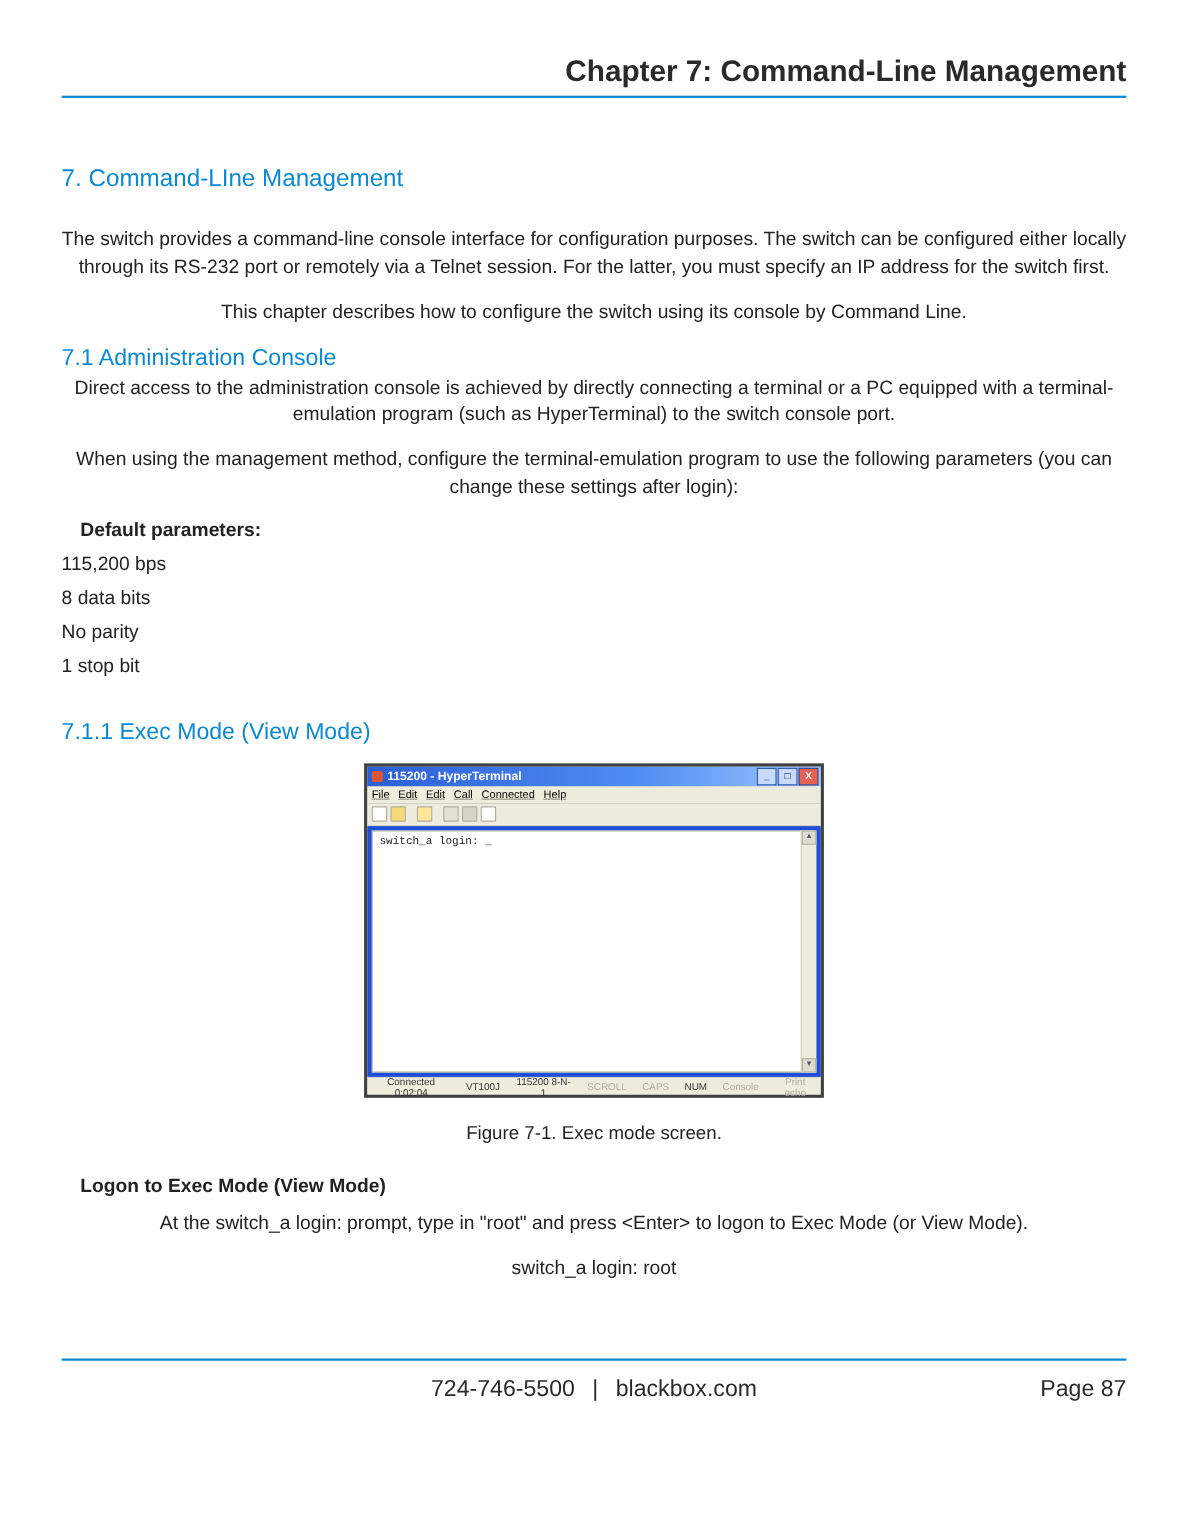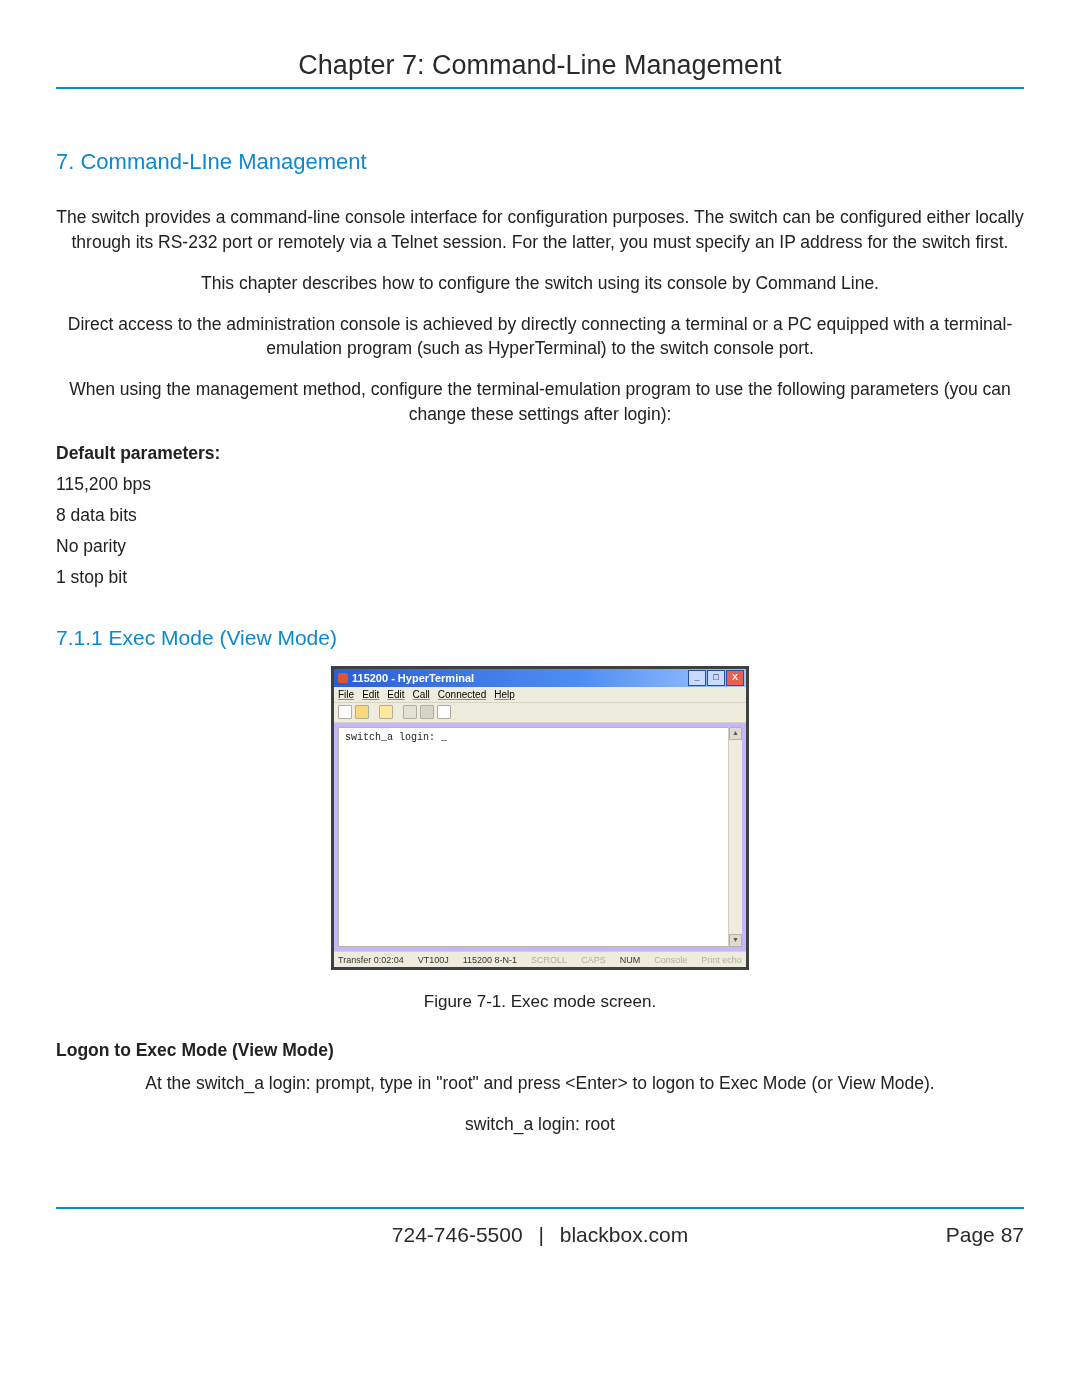--- a/index.html
+++ b/index.html
@@ -15,24 +15,24 @@
     position: relative;
     box-sizing: border-box;
     padding: 50px 56px 30px 56px;
   }
   .header-line {
     border-bottom: 2px solid #0b88d1;
     padding-bottom: 6px;
     margin-bottom: 60px;
   }
   .chapter-title {
-    text-align: center;
+    text-align: right;
     font-size: 27px;
     color: #2a2a2a;
-    font-weight: 400;
+    font-weight: 700;
   }
   .section-h1 {
     color: #0b88d1;
     font-size: 22px;
     font-weight: 400;
     margin: 0 0 30px 0;
   }
   .section-h2 {
     color: #0b88d1;
     font-size: 21px;
@@ -50,21 +50,21 @@
     font-size: 17.5px;
     line-height: 1.42;
     margin: 0 0 16px 0;
     letter-spacing: 0px;
     text-align: center;
   }
   .bold-label {
     font-weight: 600;
     font-size: 17.5px;
     color: #222;
-    margin: 10px 0 10px 0;
+    margin: 10px 0 10px 17px;
   }
   .param-line {
     font-size: 17.5px;
     color: #222;
     margin: 0 0 10px 0;
   }
   .figure-wrap {
     text-align: center;
     margin: 12px 0 20px 0;
   }
@@ -126,21 +126,21 @@
   }
   .ht-ico.folder { background:#f7d87a; }
   .ht-ico.phone { background:#ffe89a; }
   .ht-ico.copy { background:#e3e1d2; }
   .ht-ico.paste { background:#d6d4c5; }
   .ht-ico.sep { width:4px; border:none; background:transparent; }
 
   .ht-term-wrap {
     position: relative;
     padding: 4px;
-    background:#c4b5fd;
+    background:#1d4ed8;
   }
   .ht-term {
     background:#ffffff;
     border:1px solid #b9b7a8;
     height: 210px;
     font-family: "Courier New", monospace;
     font-size: 10px;
     color:#222;
     padding: 4px 6px;
     text-align: left;
@@ -192,20 +192,21 @@
 
   <div class="header-line">
     <div class="chapter-title">Chapter 7: Command-Line Management</div>
   </div>
 
   <div class="section-h1">7. Command-LIne Management</div>
 
   <p class="body">The switch provides a command-line console interface for configuration purposes. The switch can be configured either locally through its RS-232 port or remotely via a Telnet session. For the latter, you must specify an IP address for the switch first.</p>
   <p class="body">This chapter describes how to configure the switch using its console by Command Line.</p>
 
+  <div class="section-h2">7.1 Administration Console</div>
   <p class="body">Direct access to the administration console is achieved by directly connecting a terminal or a PC equipped with a terminal-emulation program (such as HyperTerminal) to the switch console port.</p>
   <p class="body">When using the management method, configure the terminal-emulation program to use the following parameters (you can change these settings after login):</p>
 
   <div class="bold-label">Default parameters:</div>
   <div class="param-line">115,200 bps</div>
   <div class="param-line">8 data bits</div>
   <div class="param-line">No parity</div>
   <div class="param-line">1 stop bit</div>
 
   <div class="section-h3">7.1.1 Exec Mode (View Mode)</div>
@@ -242,21 +243,21 @@
         <span class="ht-ico"></span>
       </div>
       <div class="ht-term-wrap">
         <div class="ht-term">switch_a login: _</div>
         <div class="ht-scroll">
           <span class="ht-sbtn">▲</span>
           <span class="ht-sbtn">▼</span>
         </div>
       </div>
       <div class="ht-status">
-        <span>Transfer 0:02:04</span>
+        <span>Connected 0:02:04</span>
         <span>VT100J</span>
         <span>115200 8-N-1</span>
         <span class="dim">SCROLL</span>
         <span class="dim">CAPS</span>
         <span>NUM</span>
         <span class="dim">Console</span>
         <span class="dim">Print echo</span>
       </div>
     </div>
     <div class="figure-caption">Figure 7-1. Exec mode screen.</div>

